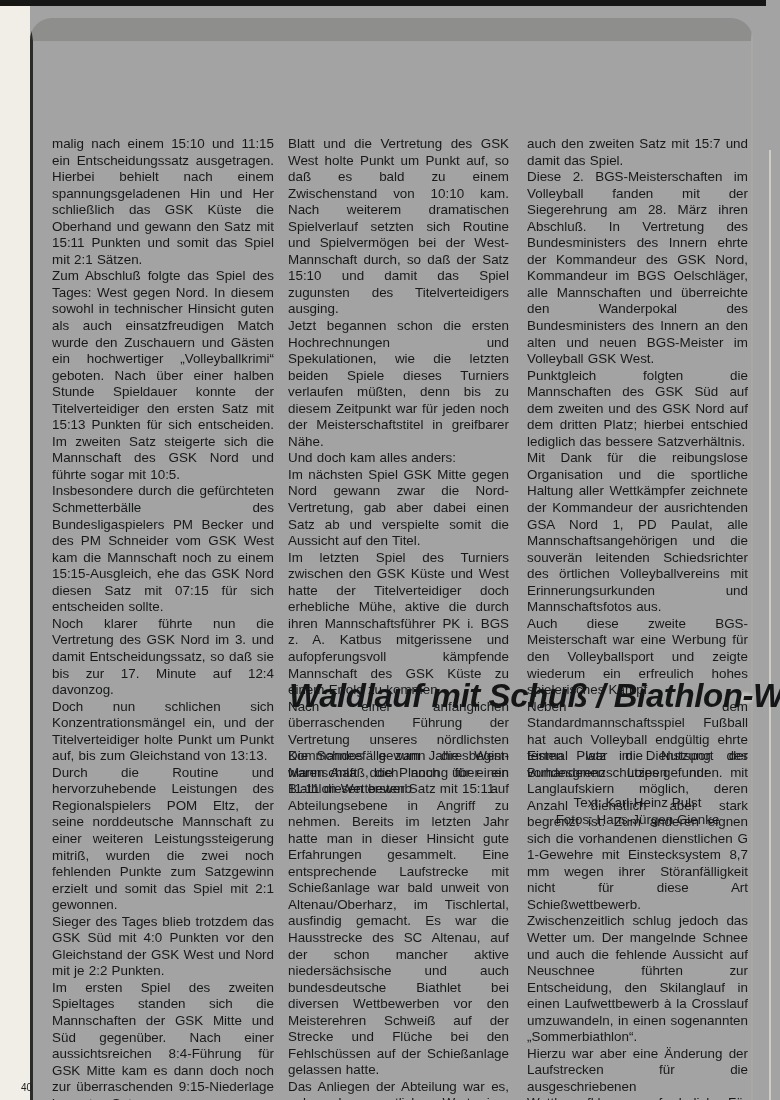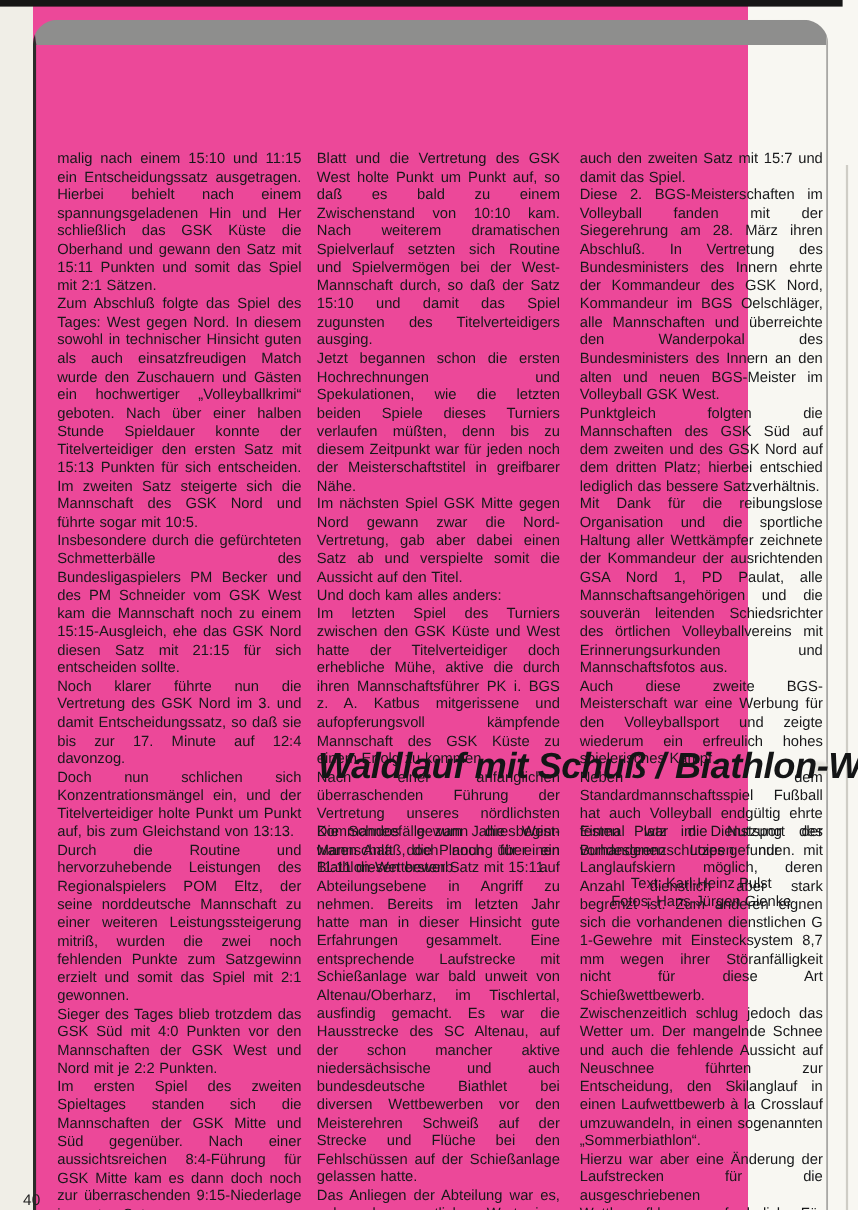--- a/index.html
+++ b/index.html
@@ -7,23 +7,23 @@
     padding: 0;
     width: 780px;
     height: 1100px;
     background: #f8f7f2;
     font-family: "Liberation Sans", sans-serif;
     color: #17181a;
     overflow: hidden;
   }
   .page {
     position: relative;
-    width: 680px;
+    width: 780px;
     height: 1100px;
-    background: #ec4899;
+    background: #a3a3a3;
   }
   .scan-left-strip {
     position: absolute;
     left: 0; top: 0; bottom: 0;
     width: 30px;
     background: #f0eee7;
   }
   .scan-top-bar {
     position: absolute;
     left: 0; top: 0;
@@ -80,21 +80,21 @@
     font-style: italic;
     letter-spacing: -0.4px;
     color: #141516;
   }
   .headline-line { display: block; white-space: nowrap; }
   .col-a2-1 { left: 288px; top: 748px; width: 221px; }
   .col-a2-2 { left: 527px; top: 748px; width: 221px; }
   .page-number {
     position: absolute;
     left: 21px; top: 1082px;
-    font-size: 14px;
+    font-size: 10px;
     font-weight: normal;
     color: #222;
   }
   .scan-smudge {
     position: absolute;
     left: 736px; top: 692px;
     width: 18px; height: 12px;
     background: #d8d6cf;
     border-radius: 50%;
     opacity: 0.6;
@@ -108,33 +108,33 @@
 
   <div class="scan-left-strip"></div>
   <div class="scan-top-bar"></div>
   <div class="page-frame"></div>
   <div class="right-faint-line"></div>
   <div class="scan-smudge"></div>
 
   <div class="col col-a1-1">
       <p class="para">malig nach einem 15:10 und 11:15 ein Entscheidungssatz ausgetragen. Hierbei behielt nach einem spannungsgeladenen Hin und Her schließlich das GSK Küste die Oberhand und gewann den Satz mit 15:11 Punkten und somit das Spiel mit 2:1 Sätzen.</p>
       <p class="para">Zum Abschluß folgte das Spiel des Tages: West gegen Nord. In diesem sowohl in technischer Hinsicht guten als auch einsatzfreudigen Match wurde den Zuschauern und Gästen ein hochwertiger „Volleyballkrimi“ geboten. Nach über einer halben Stunde Spieldauer konnte der Titelverteidiger den ersten Satz mit 15:13 Punkten für sich entscheiden. Im zweiten Satz steigerte sich die Mannschaft des GSK Nord und führte sogar mit 10:5.</p>
-      <p class="para">Insbesondere durch die gefürchteten Schmetterbälle des Bundesligaspielers PM Becker und des PM Schneider vom GSK West kam die Mannschaft noch zu einem 15:15-Ausgleich, ehe das GSK Nord diesen Satz mit 21:15 für sich entscheiden sollte.</p>
+      <p class="para">Insbesondere durch die gefürchteten Schmetterbälle des Bundesligaspielers PM Becker und des PM Schneider vom GSK West kam die Mannschaft noch zu einem 15:15-Ausgleich, ehe das GSK Nord diesen Satz mit 07:15 für sich entscheiden sollte.</p>
       <p class="para">Noch klarer führte nun die Vertretung des GSK Nord im 3. und damit Entscheidungssatz, so daß sie bis zur 17. Minute auf 12:4 davonzog.</p>
       <p class="para">Doch nun schlichen sich Konzentrationsmängel ein, und der Titelverteidiger holte Punkt um Punkt auf, bis zum Gleichstand von 13:13.</p>
       <p class="para">Durch die Routine und hervorzuhebende Leistungen des Regionalspielers POM Eltz, der seine norddeutsche Mannschaft zu einer weiteren Leistungssteigerung mitriß, wurden die zwei noch fehlenden Punkte zum Satzgewinn erzielt und somit das Spiel mit 2:1 gewonnen.</p>
-      <p class="para">Sieger des Tages blieb trotzdem das GSK Süd mit 4:0 Punkten vor den Mannschaften der GSK West und Nord mit je 2:2 Punkten.</p>
+      <p class="para">Sieger des Tages blieb trotzdem das GSK Süd mit 4:0 Punkten vor den Gleichstand der GSK West und Nord mit je 2:2 Punkten.</p>
       <p class="para">Im ersten Spiel des zweiten Spieltages standen sich die Mannschaften der GSK Mitte und Süd gegenüber. Nach einer aussichtsreichen 8:4-Führung für GSK Mitte kam es dann doch noch zur überraschenden 9:15-Niederlage im ersten Satz.</p>
     </div>
 
   <div class="col col-a1-2">
       <p class="para">Blatt und die Vertretung des GSK West holte Punkt um Punkt auf, so daß es bald zu einem Zwischenstand von 10:10 kam. Nach weiterem dramatischen Spielverlauf setzten sich Routine und Spielvermögen bei der West-Mannschaft durch, so daß der Satz 15:10 und damit das Spiel zugunsten des Titelverteidigers ausging.</p>
       <p class="para">Jetzt begannen schon die ersten Hochrechnungen und Spekulationen, wie die letzten beiden Spiele dieses Turniers verlaufen müßten, denn bis zu diesem Zeitpunkt war für jeden noch der Meisterschaftstitel in greifbarer Nähe.</p>
+      <p class="para">Und doch kam alles anders:</p>
       <p class="para">Im nächsten Spiel GSK Mitte gegen Nord gewann zwar die Nord-Vertretung, gab aber dabei einen Satz ab und verspielte somit die Aussicht auf den Titel.</p>
-      <p class="para">Und doch kam alles anders:</p>
       <p class="para">Im letzten Spiel des Turniers zwischen den GSK Küste und West hatte der Titelverteidiger doch erhebliche Mühe, aktive die durch ihren Mannschaftsführer PK i. BGS z. A. Katbus mitgerissene und aufopferungsvoll kämpfende Mannschaft des GSK Küste zu einem Erfolg zu kommen.</p>
       <p class="para">Nach einer anfänglichen überraschenden Führung der Vertretung unseres nördlichsten Kommandos gewann die West-Mannschaft doch noch über ein 11:11 diesen ersten Satz mit 15:11.</p>
     </div>
 
   <div class="col col-a1-3">
     <div>
         <p class="para">auch den zweiten Satz mit 15:7 und damit das Spiel.</p>
         <p class="para">Diese 2. BGS-Meisterschaften im Volleyball fanden mit der Siegerehrung am 28. März ihren Abschluß. In Vertretung des Bundesministers des Innern ehrte der Kommandeur des GSK Nord, Kommandeur im BGS Oelschläger, alle Mannschaften und überreichte den Wanderpokal des Bundesministers des Innern an den alten und neuen BGS-Meister im Volleyball GSK West.</p>
         <p class="para">Punktgleich folgten die Mannschaften des GSK Süd auf dem zweiten und des GSK Nord auf dem dritten Platz; hierbei entschied lediglich das bessere Satzverhältnis.</p>
         <p class="para">Mit Dank für die reibungslose Organisation und die sportliche Haltung aller Wettkämpfer zeichnete der Kommandeur der ausrichtenden GSA Nord 1, PD Paulat, alle Mannschaftsangehörigen und die souverän leitenden Schiedsrichter des örtlichen Volleyballvereins mit Erinnerungsurkunden und Mannschaftsfotos aus.</p>

